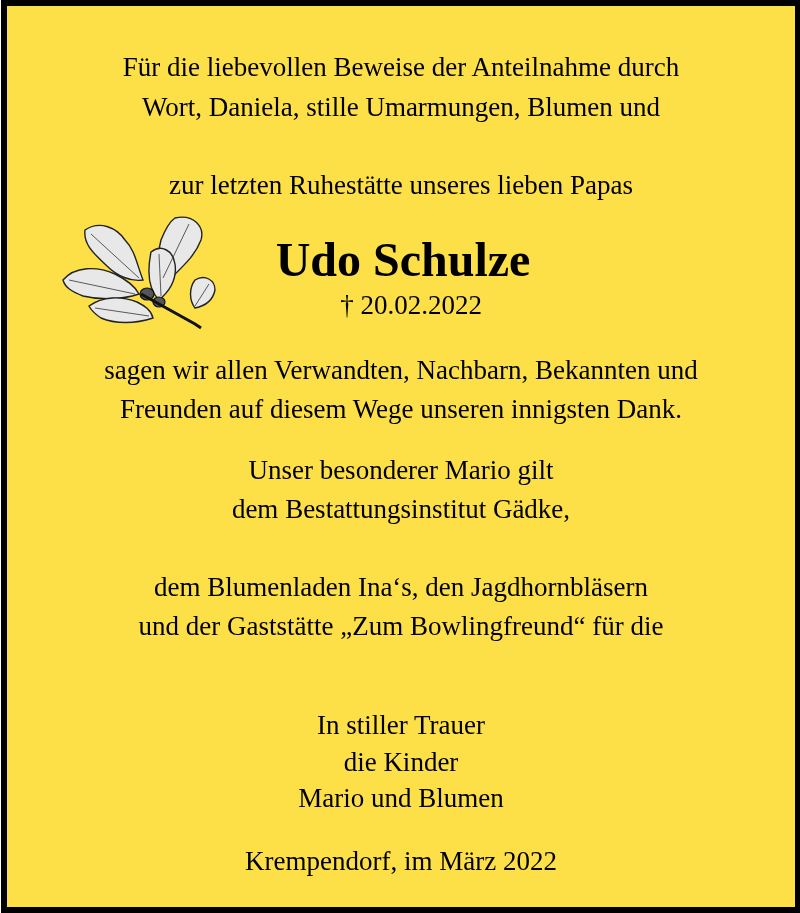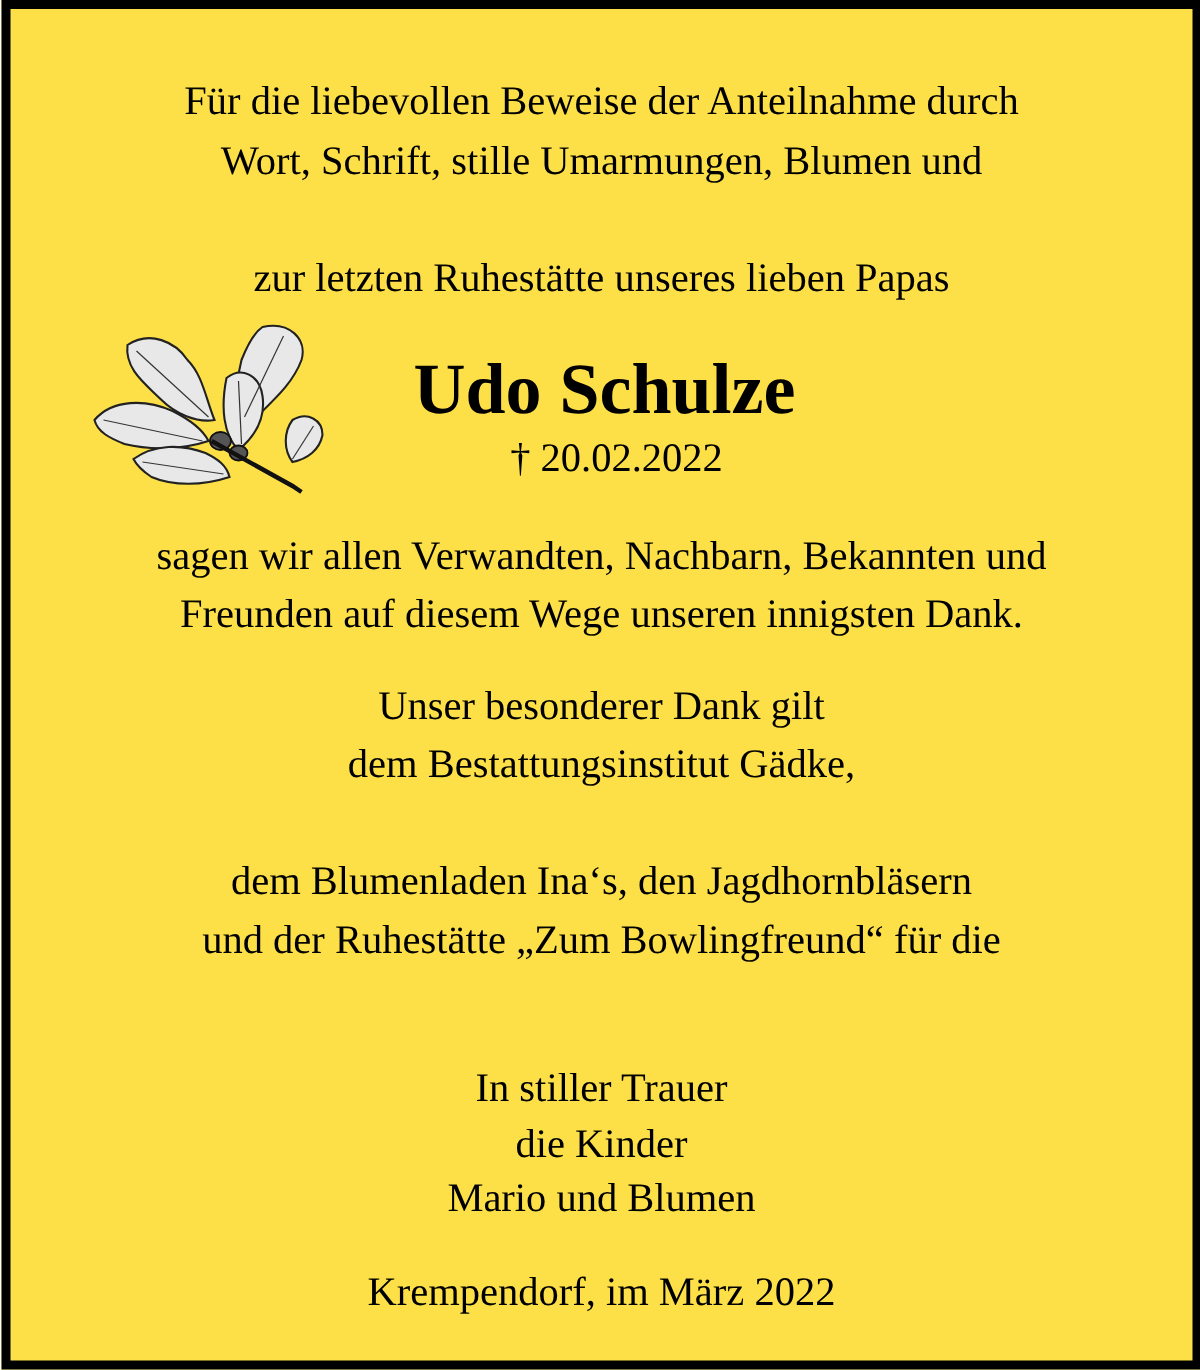--- a/index.html
+++ b/index.html
@@ -15,21 +15,21 @@
   .name { position:absolute; left:0; width:788px; text-align:center; top:226px; font-size:48px; font-weight:bold; line-height:56px; padding-left:2px; }
   .date { position:absolute; left:0; width:788px; text-align:center; top:282px; font-size:27px; line-height:34px; padding-left:10px; }
   .leaf { position:absolute; left:48px; top:204px; width:174px; height:124px; }
 </style>
 </head>
 <body>
 
 <div class="frame">
 
   <div class="line" style="top:44px">Für die liebevollen Beweise der Anteilnahme durch</div>
-  <div class="line" style="top:84px">Wort, Schrift, stille Umarmungen, Blumen und</div>
+  <div class="line" style="top:84px">Wort, Daniela, stille Umarmungen, Blumen und</div>
   <div class="line" style="top:162px">zur letzten Ruhestätte unseres lieben Papas</div>
 
   <svg class="leaf" viewBox="0 0 174 124">
     <g fill="#e8e8e8" stroke="#222" stroke-width="1.4">
       <path d="M30 20 C45 10 62 18 70 30 C80 40 82 55 88 70 C76 72 62 66 52 56 C42 46 28 36 30 20 Z"></path>
       <path d="M120 8 C138 4 150 16 146 30 C140 46 128 56 112 72 C104 60 102 44 106 30 C110 20 114 12 120 8 Z"></path>
       <path d="M8 70 C20 56 42 56 60 64 C72 70 80 76 84 84 C66 90 44 90 28 86 C18 82 10 78 8 70 Z"></path>
       <path d="M34 96 C48 86 66 86 82 92 C90 96 96 100 98 108 C80 114 60 114 46 108 C40 104 36 100 34 96 Z"></path>
       <path d="M96 42 C106 34 118 40 120 54 C122 68 116 80 104 90 C94 80 92 62 96 42 Z"></path>
       <path d="M140 70 C150 64 160 70 160 80 C158 90 150 96 140 98 C134 90 134 78 140 70 Z"></path>
@@ -48,23 +48,23 @@
         <path d="M154 74 L140 96"></path>
     </g>
   </svg>
 
   <div class="name">Udo Schulze</div>
   <div class="date">† 20.02.2022</div>
 
   <div class="line" style="top:347px">sagen wir allen Verwandten, Nachbarn, Bekannten und</div>
   <div class="line" style="top:386px">Freunden auf diesem Wege unseren innigsten Dank.</div>
 
-  <div class="line" style="top:447px">Unser besonderer Dank gilt</div>
+  <div class="line" style="top:447px">Unser besonderer Mario gilt</div>
   <div class="line" style="top:486px">dem Bestattungsinstitut Gädke,</div>
   <div class="line" style="top:564px">dem Blumenladen Ina‘s, den Jagdhornbläsern</div>
-  <div class="line" style="top:603px">und der Ruhestätte „Zum Bowlingfreund“ für die</div>
+  <div class="line" style="top:603px">und der Gaststätte „Zum Bowlingfreund“ für die</div>
 
   <div class="line" style="top:702px">In stiller Trauer</div>
   <div class="line bold" style="top:739px">die Kinder</div>
   <div class="line bold" style="top:775px">Mario und Blumen</div>
 
   <div class="line" style="top:838px">Krempendorf, im März 2022</div>
 </div>
 
 </body></html>

